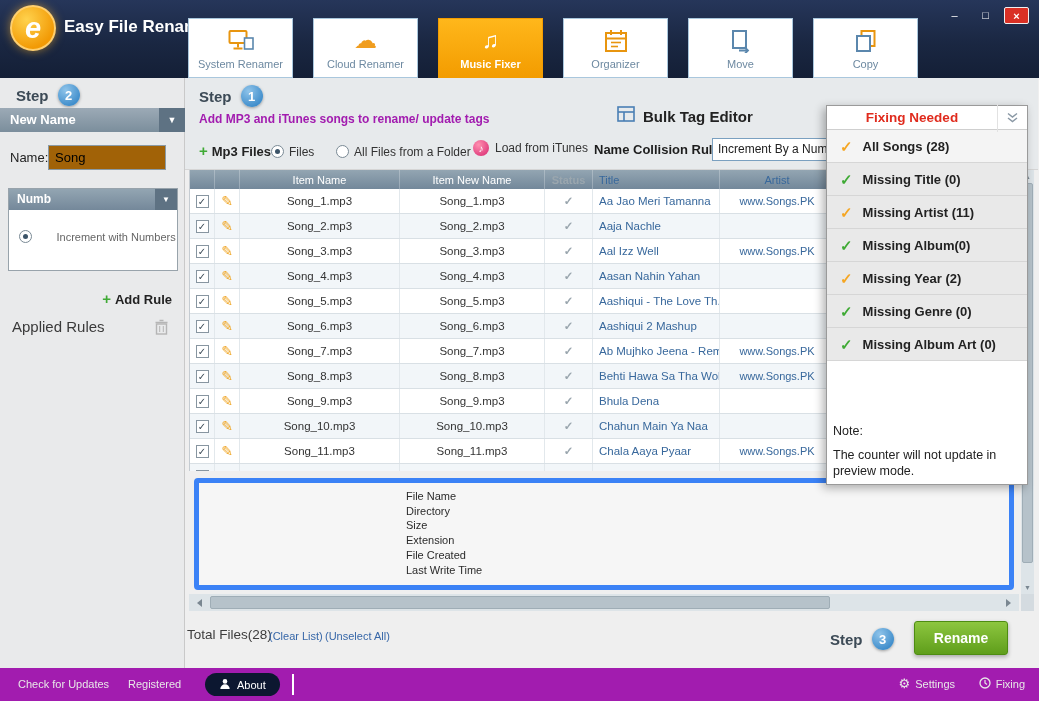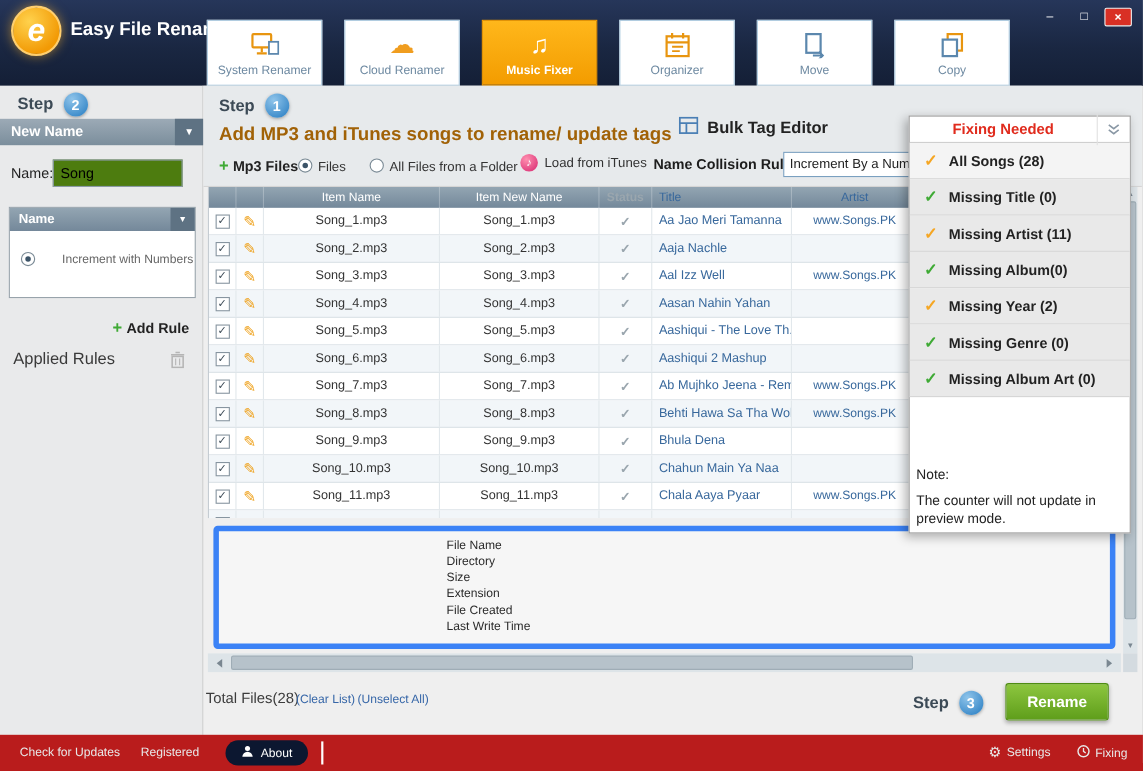--- a/index.html
+++ b/index.html
@@ -42,21 +42,21 @@
   .sidebar { position:absolute; top:78px; left:0; width:185px; height:590px;
     background:#e9eaeb; border-right:1px solid #c9c9c9; }
   .sb-step { position:absolute; top:6px; left:16px; }
   .newname-bar { position:absolute; top:30px; left:0; width:185px; height:24px;
     background:linear-gradient(#9caab6,#7b8e9c); color:#fff; font-size:13px; font-weight:bold;
     line-height:24px; padding-left:10px; cursor:pointer; }
   .newname-arrow { position:absolute; right:0; top:0; width:26px; height:24px;
     background:#5e7283; color:#fff; text-align:center; font-size:9px; line-height:24px; }
   .name-label { position:absolute; top:72px; left:10px; font-size:13px; color:#222; }
   .name-input { position:absolute; top:67px; left:48px; width:118px; height:25px;
-    border:1px solid #8a9aa5; background:#4d7c0f; font-size:13px; padding-left:6px;
+    border:1px solid #8a9aa5; background:#a16207; font-size:13px; padding-left:6px;
     font-family:"Liberation Sans",sans-serif; }
   .rule-box { position:absolute; top:110px; left:8px; width:170px; background:#fff;
     border:1px solid #98a3ab; }
   .rule-box-header { height:21px; background:linear-gradient(#93a5b2,#74889a); color:#fff;
     font-size:12px; font-weight:bold; line-height:21px; padding-left:8px; position:relative; cursor:pointer; }
   .rule-box-arrow { position:absolute; right:0; top:0; width:22px; height:21px;
     background:#5e7283; color:#fff; text-align:center; font-size:8px; line-height:21px; }
   .rule-box-body { height:60px; padding:17px 0 0 10px; }
   .radio { display:inline-block; width:13px; height:13px; border-radius:50%;
     border:1px solid #7a8a95; background:#fff; position:relative; vertical-align:middle; }
@@ -68,21 +68,21 @@
   .add-rule-text { font-size:13px; font-weight:bold; color:#222; }
   .applied-row { position:absolute; top:240px; left:12px; right:16px; }
   .applied-label { font-size:15px; color:#3a3a3a; }
   .trash { position:absolute; right:0; top:1px; cursor:pointer; }
 
   
   .main { position:absolute; top:78px; left:185px; width:853px; height:616px; background:#efefef; }
   .main-top { position:absolute; top:0; left:0; right:0; height:92px; background:#e7eaec;
     border-bottom:1px solid #d5d5d5; }
   .m-step { position:absolute; top:7px; left:14px; }
-  .instruction { position:absolute; top:34px; left:14px; font-size:17px; font-weight:bold; color:#a16207; }
+  .instruction { position:absolute; top:34px; left:14px; font-size:12px; font-weight:bold; color:#a21caf; }
   .bulk { position:absolute; top:28px; left:432px; display:flex; gap:8px; align-items:center; cursor:pointer; }
   .bulk-text { font-size:15px; font-weight:bold; color:#222; }
   .mp3-btn { position:absolute; top:64px; left:14px; cursor:pointer; }
   .mp3-text { font-size:13px; font-weight:bold; color:#222; }
   .radio-group { position:absolute; top:64px; cursor:pointer; white-space:nowrap; }
   .r-files { left:86px; } .r-folder { left:151px; }
   .radio-lbl { font-size:12px; color:#333; margin-left:5px; vertical-align:middle; }
   .itunes { position:absolute; top:62px; left:288px; display:flex; align-items:center; gap:6px; cursor:pointer; }
   .itunes-icon { width:16px; height:16px; border-radius:50%;
     background:radial-gradient(circle at 35% 30%, #ff8fb0, #d6246e); color:#fff; font-size:10px;
@@ -156,21 +156,21 @@
   .fix-item { height:33px; background:#e9e9e9; border-bottom:1px solid #d6d6d6; display:flex;
     align-items:center; padding-left:13px; gap:10px; cursor:pointer; }
   .fix-item.first { background:#f4f4f4; }
   .fix-check { font-weight:bold; font-size:15px; line-height:1; }
   .fix-check::before { content:"✓"; }
   .fix-label { font-size:13px; font-weight:bold; color:#222; }
   .fp-note-title { position:absolute; left:6px; top:318px; font-size:12.5px; color:#222; }
   .fp-note { position:absolute; left:6px; top:341px; width:186px; font-size:12.5px; color:#222; line-height:1.3; }
 
   
-  .statusbar { position:absolute; left:0; top:668px; width:1039px; height:33px; background:#b91c1c; }
+  .statusbar { position:absolute; left:0; top:668px; width:1039px; height:33px; background:#a21caf; }
   .sb-item { position:absolute; top:10px; font-size:11px; color:#e8e8e8; cursor:pointer; }
   .sb-updates { left:18px; } .sb-registered { left:128px; }
   .sb-about { position:absolute; left:205px; top:5px; height:23px; background:#0c1730;
     border-radius:12px; padding:0 14px; display:flex; align-items:center; gap:6px;
     color:#fff; font-size:11px; cursor:pointer; }
   .sb-cursor { position:absolute; left:292px; top:6px; width:2px; height:21px; background:#fff; }
   .sb-right { position:absolute; top:9px; display:flex; align-items:center; gap:5px;
     color:#e8e8e8; font-size:11px; cursor:pointer; }
   .sb-settings { right:84px; } .sb-history { right:14px; }
   .gear-glyph { font-size:13px; line-height:1; }
@@ -248,21 +248,21 @@
       <span class="step-label">Step</span><span class="step-badge">2</span>
     </div>
     <div class="newname-bar">
       <span>New Name</span>
       <span class="newname-arrow">▼</span>
     </div>
     <div class="name-label">Name:</div>
     <input class="name-input" type="text" value="Song" style="">
     <div class="rule-box">
       <div class="rule-box-header">
-        <span>Name</span>
+        <span>Numb</span>
         <span class="rule-box-arrow">▼</span>
       </div>
       <div class="rule-box-body">
         <span class="radio selected"></span>
         <span class="radio-text">Increment with Numbers</span>
       </div>
     </div>
     <div class="add-rule">
       <span class="plus">+</span><span class="add-rule-text">Add Rule</span>
     </div>

